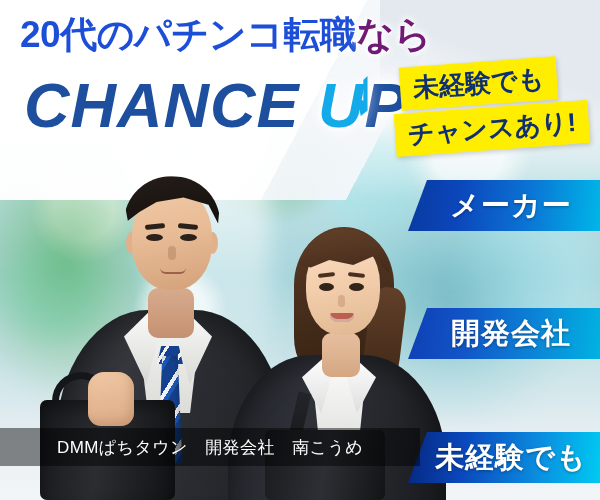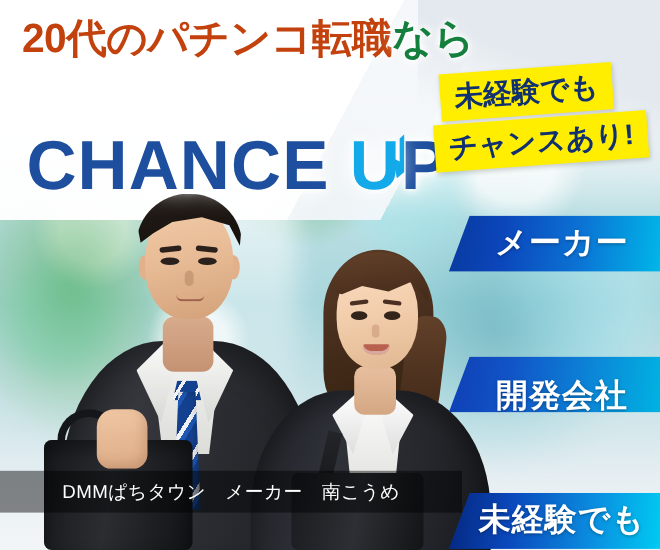--- a/index.html
+++ b/index.html
@@ -204,29 +204,28 @@
     border-radius:16px 16px 13px 13px; box-shadow:inset -4px -5px 9px rgba(170,120,90,.35);
   }
 
   
   .headline {
     position:absolute; left:20px; top:16px; z-index:6;
     font-size:37px; font-weight:700; letter-spacing:-.5px; line-height:1;
     white-space:nowrap;
     text-shadow:0 0 7px #fff, 0 0 7px #fff, 0 0 14px #fff, 1px 1px 0 #fff;
   }
-  .hl-a { color:#c2410c; }
-  .hl-b { color:#15803d; }
+  .hl-a { color:#1d4ed8; }
+  .hl-b { color:#701a75; }
 
   .wordmark {
     position:absolute; left:24px; top:74px; z-index:6;
-    font-size:63px; font-weight:700; line-height:1;
+    font-size:63px; font-weight:700; font-style:italic; line-height:1;
     letter-spacing:1px; white-space:nowrap;
     text-shadow:0 0 8px #fff, 0 0 8px #fff, 0 0 18px #fff, 0 0 26px rgba(255,255,255,.9);
-    margin-top:46px;
   }
   .wm-chance { color:#1d4f9e; }
   .wm-u { color:#14a9e8; position:relative; display:inline-block; }
   .wm-u .swoosh {
     position:absolute; right:-3px; top:2px; width:15px; height:40px;
     background:#14a9e8; clip-path:polygon(100% 0,100% 86%,55% 100%,30% 54%,72% 62%,72% 10%);
   }
   .wm-p { color:#1d4f9e; }
 
   
@@ -234,36 +233,36 @@
   .badge-line {
     position:absolute; background:#ffee00; color:#10306f;
     font-size:26px; font-weight:700; letter-spacing:0px; line-height:1;
     padding:8px 13px 9px; white-space:nowrap;
     box-shadow:1px 2px 5px rgba(0,0,0,.18);
   }
   .badge-1 { left:400px; top:62px; transform:rotate(-4.2deg); }
   .badge-2 { left:395px; top:107px; transform:rotate(-4.2deg); }
 
   
-  .cats { position:absolute; left:0; top:16px; width:600px; height:440px; z-index:5; }
+  .cats { position:absolute; left:0; top:0; width:600px; height:440px; z-index:5; }
   .cat {
     position:absolute; right:0; width:192px; height:51px;
     clip-path:polygon(19px 0, 100% 0, 100% 100%, 0 100%);
     display:flex; align-items:center; justify-content:center;
     box-shadow:1px 2px 5px rgba(0,0,0,.2);
   }
   .cat span {
     color:#fff; font-size:29px; font-weight:700; letter-spacing:1px;
     line-height:1; white-space:nowrap;
     text-shadow:0 1px 3px rgba(0,0,0,.35);
     transform:translateX(7px);
   }
   .cat-0 { top:180px; background:linear-gradient(96deg,#093a9f 0%,#0b46bb 26%,#0b73d4 62%,#00b6e8 100%); }
   .cat-1 { top:246px; background:linear-gradient(96deg,#4a15cf 0%,#5b2ae0 24%,#2a6ae6 64%,#25a9e6 100%); }
-  .cat-2 { top:308px; background:linear-gradient(96deg,#0f3fb4 0%,#1155c8 30%,#0b8ad8 70%,#00b2e2 100%);align-items:flex-end; }
+  .cat-2 { top:308px; background:linear-gradient(96deg,#0f3fb4 0%,#1155c8 30%,#0b8ad8 70%,#00b2e2 100%); }
   .cat-3 { top:370px; background:linear-gradient(96deg,#7a1ddd 0%,#7a28e2 26%,#4a62e8 62%,#4aa6ea 100%); }
   .cat-4 { top:432px; background:linear-gradient(96deg,#05277f 0%,#0a49bd 30%,#0a8ee0 68%,#00caf2 100%); }
 
   
   .caption {
     position:absolute; left:0; bottom:34px; width:420px; height:38px; z-index:8;
     background:rgba(0,0,0,.46);
     display:flex; align-items:center; justify-content:center;
   }
   .caption span {
@@ -346,16 +345,16 @@
     </div>
     <div class="cat cat-2">
       <span>開発会社</span>
     </div>
     <div class="cat cat-4">
       <span>未経験でも</span>
     </div>
   </div>
 
   <div class="caption">
-    <span>DMMぱちタウン　メーカー　南こうめ</span>
+    <span>DMMぱちタウン　開発会社　南こうめ</span>
   </div>
 
 </div>
 
 </body></html>

